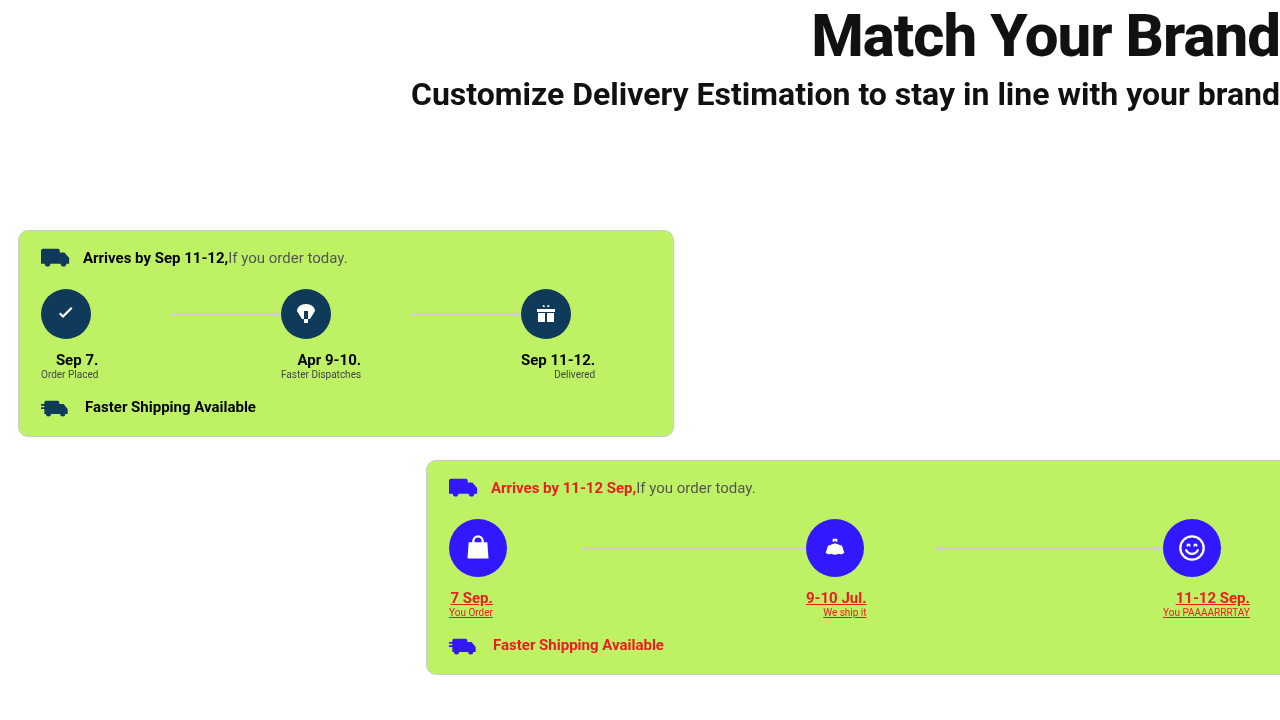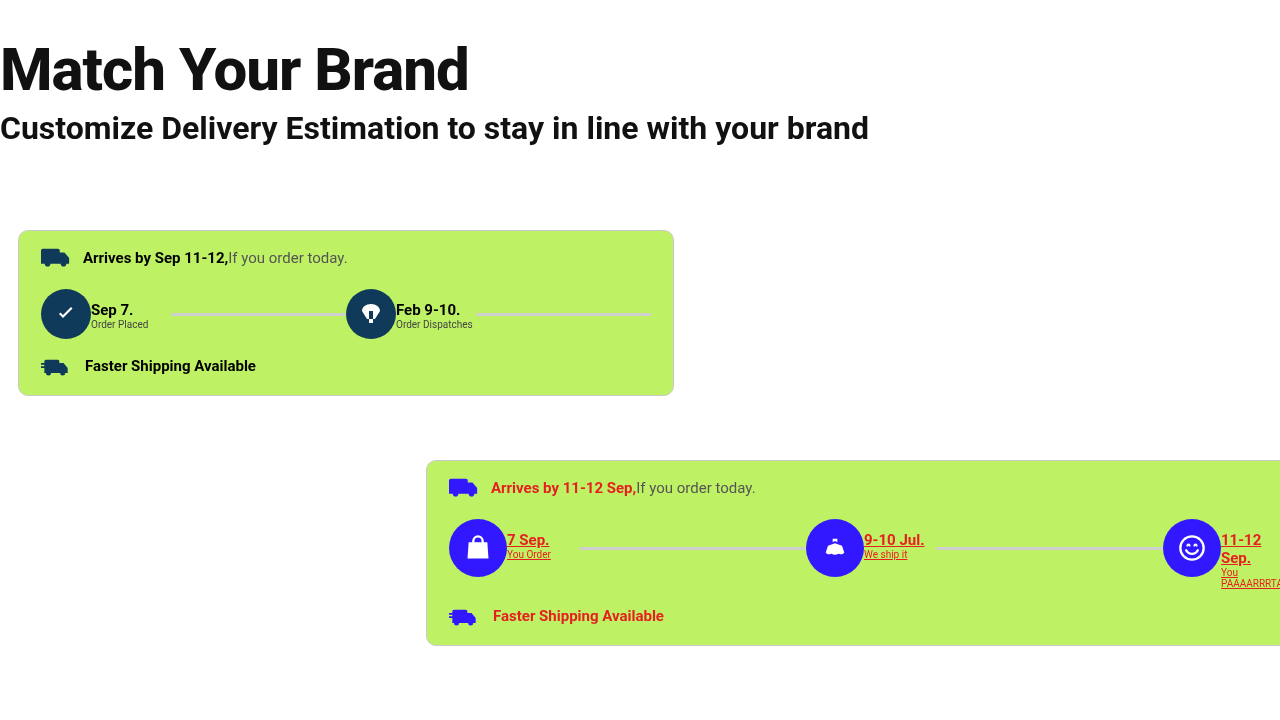--- a/index.html
+++ b/index.html
@@ -5,22 +5,21 @@
   * { box-sizing: border-box; margin: 0; padding: 0; }
   body {
     width: 1280px;
     height: 720px;
     background: #fff;
     font-family: -apple-system, BlinkMacSystemFont, "Segoe UI", Roboto, Arial, sans-serif;
     overflow: hidden;
     position: relative;
   }
   .hero {
-    text-align: left;
-    padding-top: 34px;
+    text-align: right;
   }
   .hero h1 {
     font-size: 60px;
     font-weight: 800;
     letter-spacing: -1px;
     color: #111;
   }
   .hero h2 {
     font-size: 32px;
     font-weight: 700;
@@ -91,22 +90,24 @@
   .truck-icon svg { width: 100%; height: 100%; }
 
   
   .steps {
     display: flex;
     align-items: flex-start;
     margin-top: 20px;
   }
   .step {
     display: flex;
+    flex-direction: column;
     align-items: flex-start;
     width: 130px;
+    text-align: right;
   }
   .spacer { flex:1; height:3px; background:#cfcfcf; border-radius:2px; margin-top:24px; }
   .card-b .spacer { margin-top:28px; }
 
   .step .texts { margin-top:12px; }
   .step .date { font-weight:700; font-size:15px; }
   .step .desc { font-size:10px; color:#444; }
   .theme-b .step .date, .theme-b .step .desc { color:#e62020;text-decoration:underline; }
 
   
@@ -146,25 +147,36 @@
       </div>
     </div>
     <div class="spacer"></div>
     <div class="step">
       <div class="circle">
         <svg viewBox="0 0 24 24">
             <path d="M12 2C7 2 3 5 3 9h18c0-4-4-7-9-7zM3 9l5 8h2V9H3zm11 0v8h2l5-8h-7zm-4 8h4v4h-4z"></path>
           </svg>
       </div>
       <div class="texts">
-        <div class="date">Feb 9-10.</div>
-        <div class="desc">Order Dispatches</div>
-      </div>
-    </div>
-    <div class="spacer"></div>
+        <div class="date">Apr 9-10.</div>
+        <div class="desc">Faster Dispatches</div>
+      </div>
+    </div>
+    <div class="spacer"></div>
+    <div class="step">
+      <div class="circle">
+        <svg viewBox="0 0 24 24">
+            <path d="M4 11h7v9H4v-9zm9 0h7v9h-7v-9zM3 7h18v3H3V7zm6-4a2 2 0 012 2H9a2 2 0 010-2zm6 0a2 2 0 010 2h-2a2 2 0 012-2z"></path>
+          </svg>
+      </div>
+      <div class="texts">
+        <div class="date">Sep 11-12.</div>
+        <div class="desc">Delivered</div>
+      </div>
+    </div>
   </div>
 
   <div class="footerline">
     <span class="truck-icon">
       <svg viewBox="0 0 36 20">
           <path d="M4 2a2 2 0 012-2h14a2 2 0 012 2v2h5l5 6v6h-3a3 3 0 11-6 0H12a3 3 0 11-6 0H4V2zm22 6l3 4h-7V8h4zM0 4h6v2H0zM0 8h4v2H0z"></path>
         </svg>
     </span>
     <span>Faster Shipping Available</span>
   </div>

